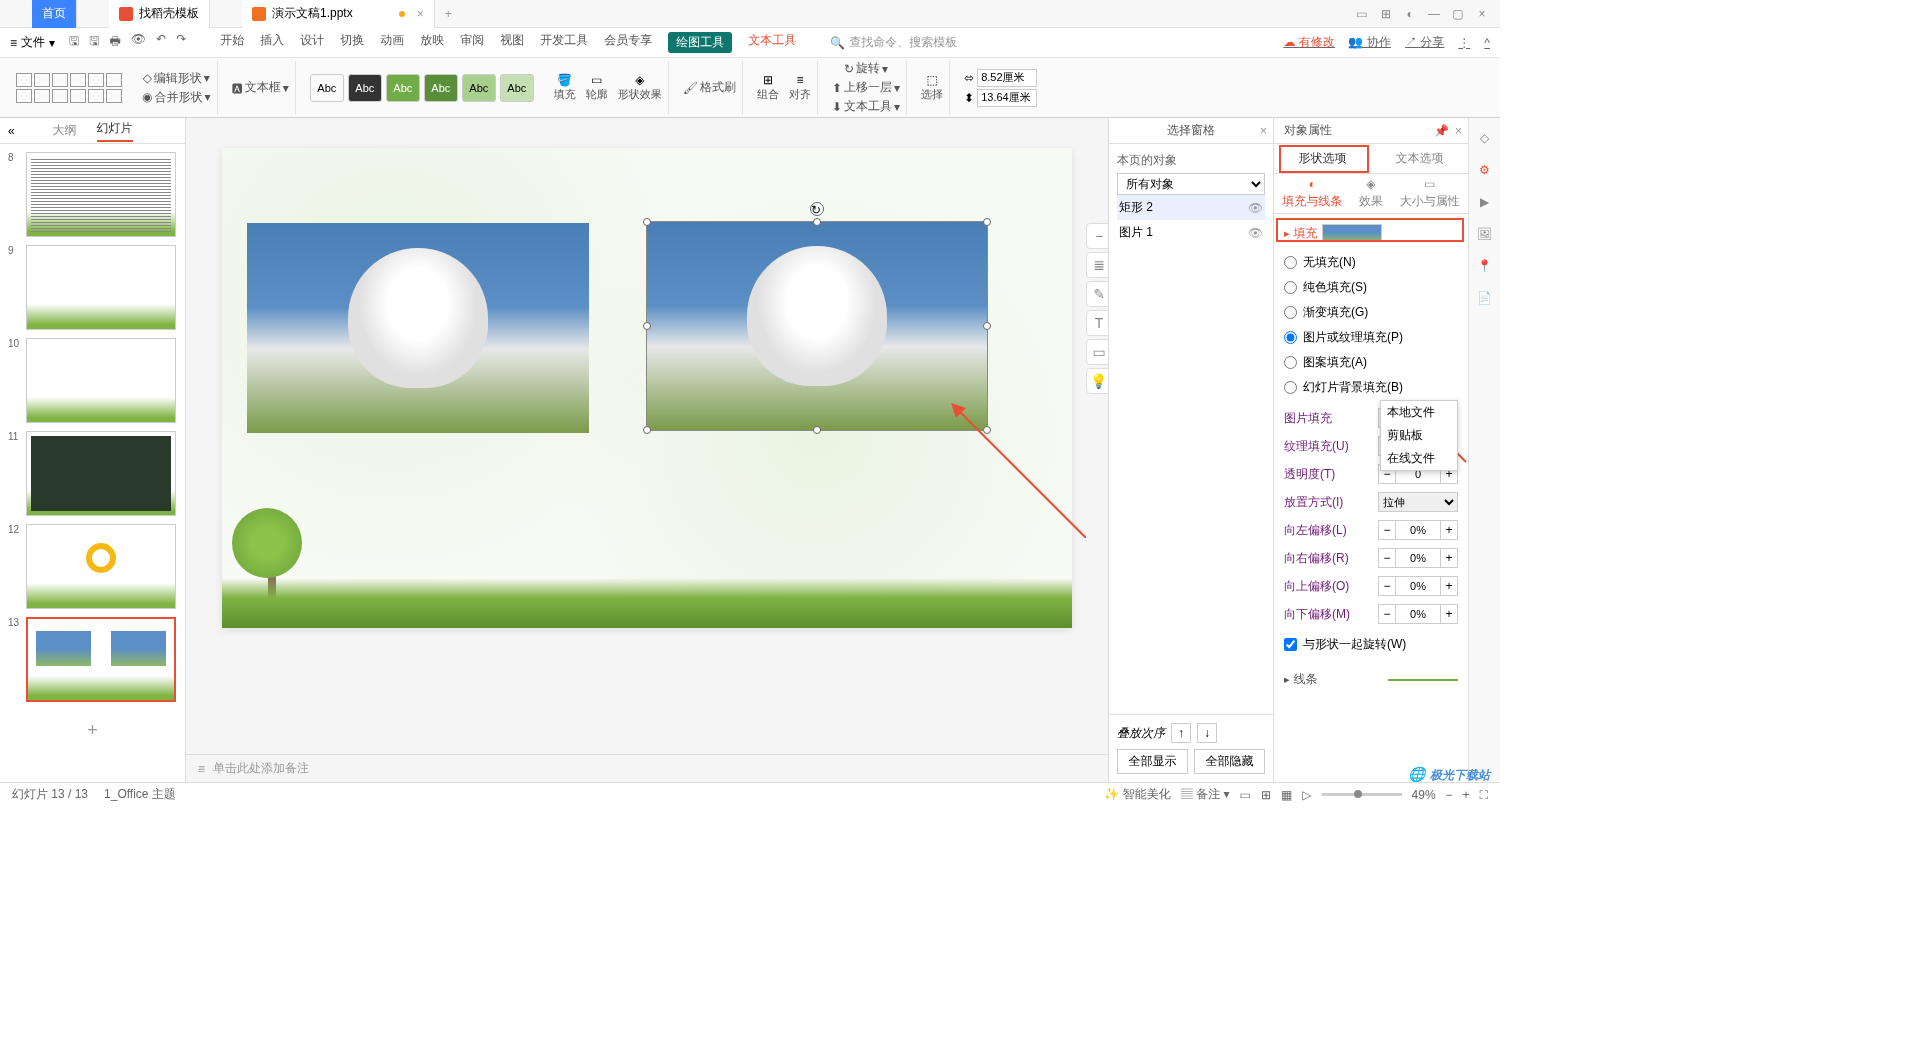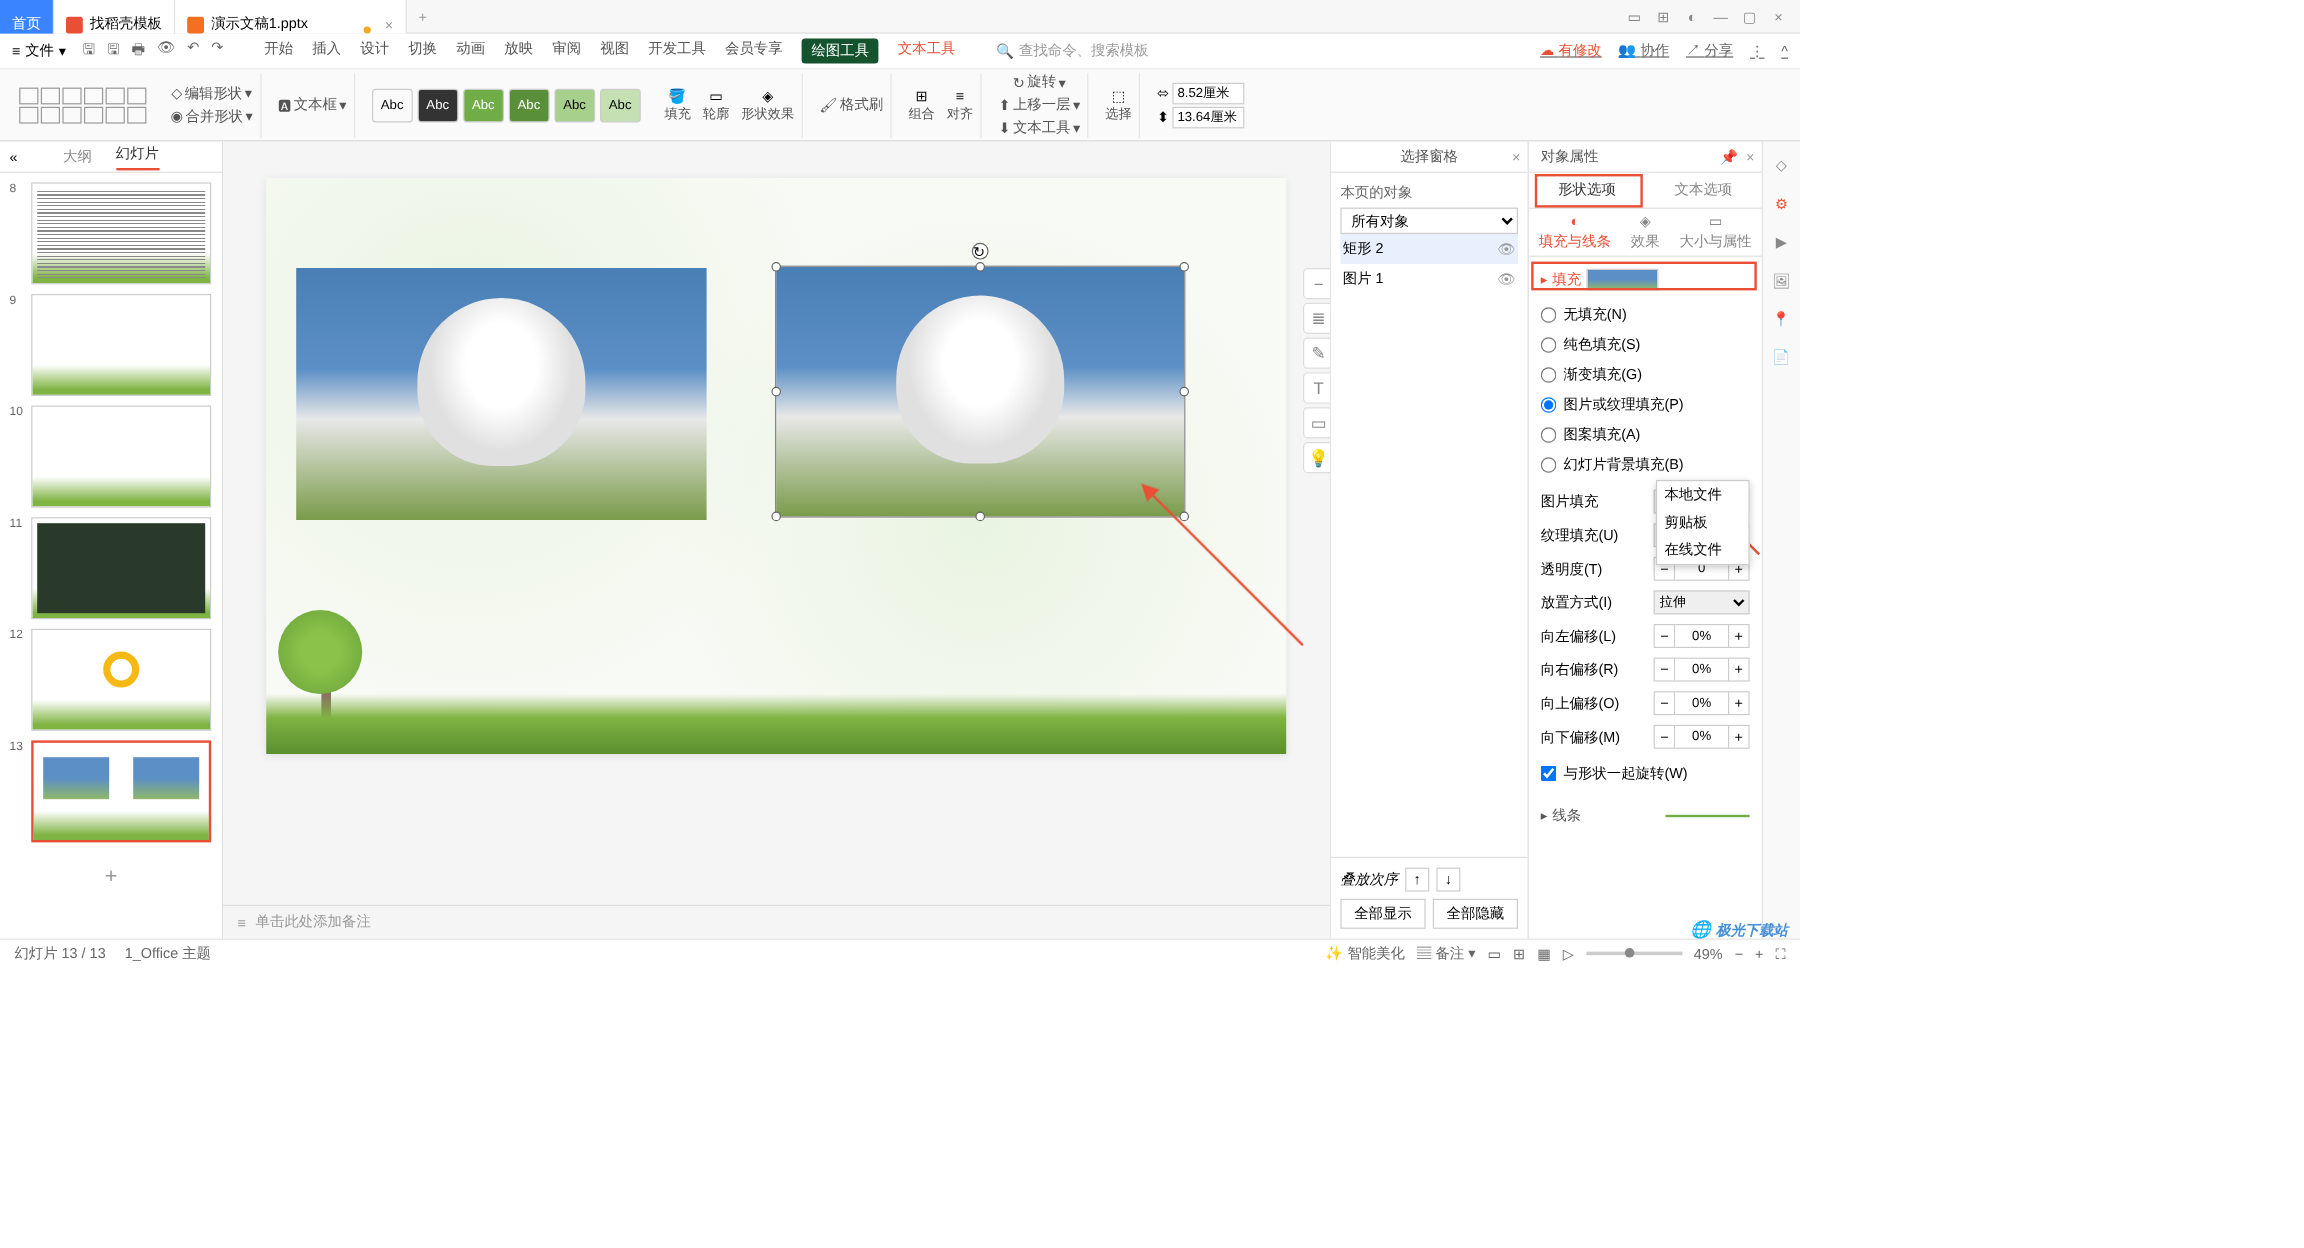--- a/index.html
+++ b/index.html
@@ -1,39 +1,39 @@
 <!DOCTYPE html>
 <html><head>
 <meta charset="utf-8">
 <style>
 * { margin: 0; padding: 0; box-sizing: border-box; font-family: "Microsoft YaHei", sans-serif; font-size: 12px; }
 body { background: #fff; width: 1500px; height: 812px; overflow: hidden; position: relative; }
 
 
 .titlebar { height: 28px; background: #f7f7f7; display: flex; align-items: center; border-bottom: 1px solid #e0e0e0; }
-.tab { height: 28px; display: flex; align-items: flex-end; padding: 0 10px; gap: 6px; border-right: 1px solid #e0e0e0; }
+.tab { height: 28px; display: flex; align-items: center; padding: 0 10px; gap: 6px; border-right: 1px solid #e0e0e0; margin-left: 32px; }
 .tab.home { background: #3a85ff; color: #fff; }
 .tab.template { background: #fff; }
 .tab.active { background: #fff; }
 .tab-icon { width: 14px; height: 14px; display: inline-block; }
 .tab-icon.red { background: #e94f35; border-radius: 2px; }
 .tab-icon.orange { background: #f37021; border-radius: 2px; }
 .tab-dot { width: 6px; height: 6px; background: #f5a623; border-radius: 50%; margin-left: 40px; }
 .tab-close { color: #999; margin-left: 6px; }
 .tab-add { padding: 0 10px; color: #999; }
 .win-controls { margin-left: auto; display: flex; gap: 8px; padding-right: 10px; align-items: center; }
 .win-icon { width: 16px; height: 16px; color: #888; display: flex; align-items: center; justify-content: center; }
 
 
 .menubar { height: 30px; display: flex; align-items: center; padding: 0 10px; gap: 14px; border-bottom: 1px solid #e5e5e5; }
 .file-btn { display: flex; align-items: center; gap: 4px; }
 .menu-icons { display: flex; gap: 10px; color: #666; }
 .menu-tabs { display: flex; gap: 16px; margin-left: 20px; }
 .menu-tab { color: #555; cursor: pointer; }
-.menu-tab.active { color: #e94f35; background: #14532d; color: #fff; padding: 2px 8px; border-radius: 3px; }
+.menu-tab.active { color: #e94f35; background: #0f766e; color: #fff; padding: 2px 8px; border-radius: 3px; }
 .menu-tab.text-tool { color: #e94f35; }
 .search-area { margin-left: 20px; display: flex; align-items: center; gap: 4px; color: #999; }
 .right-menu { margin-left: auto; display: flex; gap: 14px; align-items: center; color: #666; text-decoration: underline; }
 .right-menu .cloud { color: #e94f35; }
 
 
 .toolbar { height: 60px; display: flex; align-items: center; padding: 0 10px; gap: 8px; border-bottom: 1px solid #d0d0d0; background: #fafafa; }
 .tool-group { display: flex; flex-direction: column; align-items: center; gap: 2px; padding: 0 6px; border-right: 1px solid #e5e5e5; height: 54px; justify-content: center; }
 .tool-group.no-border { border-right: none; }
 .shape-grid { display: grid; grid-template-columns: repeat(6, 16px); grid-template-rows: repeat(2, 14px); gap: 2px; }
@@ -108,21 +108,21 @@
 .prop-tab.active { color: #333; }
 .prop-subtabs { display: flex; height: 40px; border-bottom: 1px solid #e0e0e0; align-items: center; justify-content: space-around; }
 .prop-subtab { display: flex; flex-direction: column; align-items: center; gap: 2px; color: #888; font-size: 11px; }
 .prop-subtab.active { color: #e94f35; }
 .prop-body { flex: 1; padding: 10px; overflow-y: auto; }
 .section-hdr { color: #e94f35; font-size: 11px; margin-bottom: 8px; display: flex; align-items: center; gap: 4px; }
 .fill-preview { float: right; width: 60px; height: 18px; background: linear-gradient(to bottom, #5b8fc5 50%, #8fb86a 100%); border: 1px solid #ccc; }
 .radio-row { display: flex; align-items: center; gap: 6px; padding: 4px 0; }
 .radio-row input { margin: 0; }
 .prop-row { display: flex; align-items: center; justify-content: space-between; margin: 8px 0; }
-.prop-row label { color: #000000; text-align: right; }
+.prop-row label { color: #701a75; text-align: right; }
 .prop-sel { width: 80px; height: 20px; border: 1px solid #ccc; font-size: 11px; }
 .dropdown-menu { position: absolute; right: 10px; top: 282px; width: 78px; background: #fff; border: 1px solid #ccc; box-shadow: 0 2px 6px rgba(0,0,0,0.2); z-index: 10; }
 .dropdown-item { padding: 3px 6px; }
 .spinner { display: flex; align-items: center; }
 .spinner button { width: 18px; height: 20px; border: 1px solid #ccc; background: #fff; }
 .spinner input { width: 44px; height: 20px; border: 1px solid #ccc; border-left: none; border-right: none; text-align: center; font-size: 11px; }
 .line-preview { width: 70px; height: 2px; background: #70ad47; }
 
 
 .rsidebar { width: 32px; border-left: 1px solid #ddd; background: #f9f9f9; display: flex; flex-direction: column; align-items: center; gap: 12px; padding-top: 10px; }

